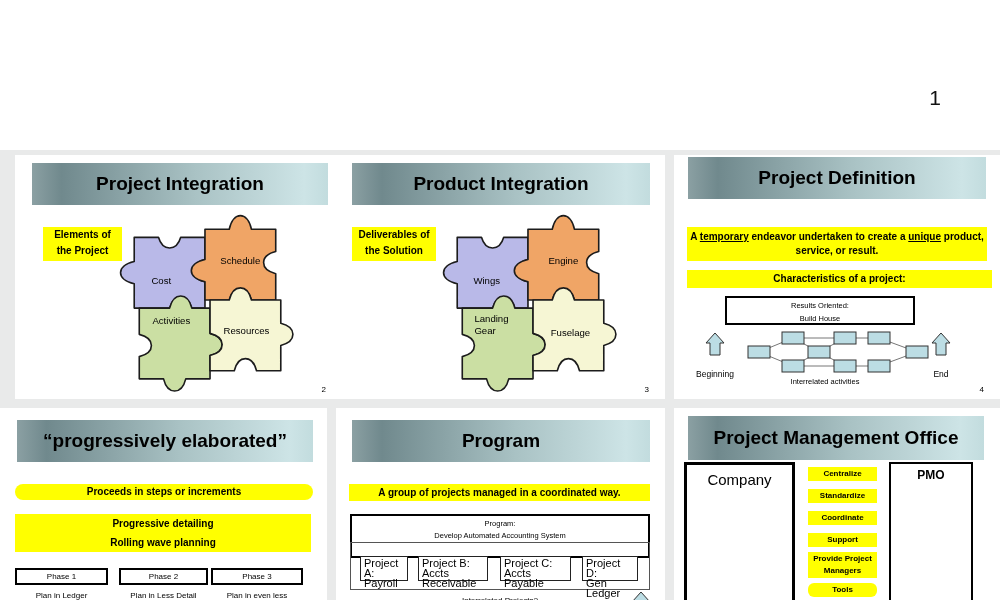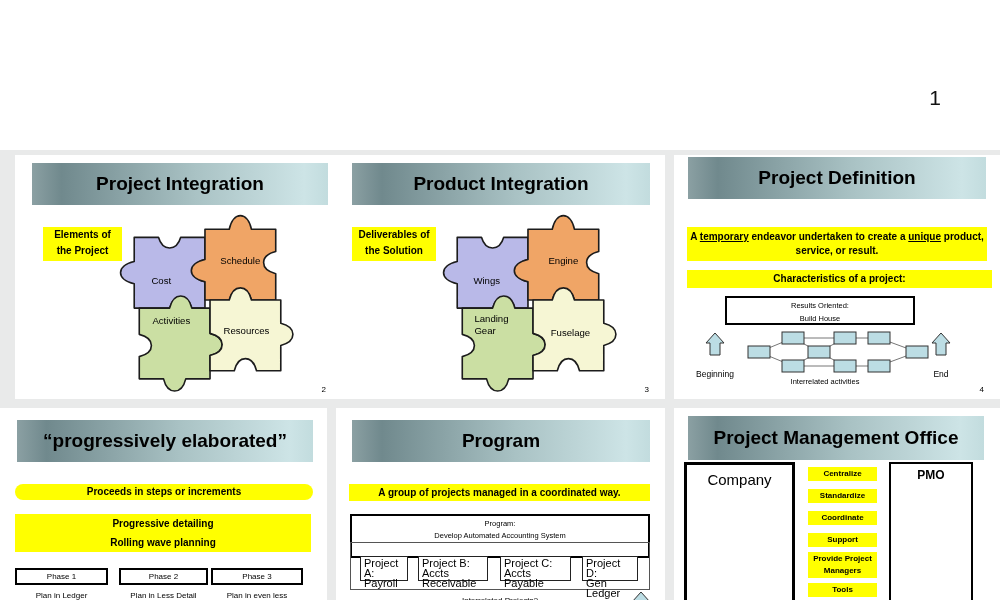--- a/index.html
+++ b/index.html
@@ -191,19 +191,19 @@
       <span>Project Management Office</span>
     </div>
     <div style="position:absolute;left:10px;top:54px;width:111px;height:150px;border:3px solid #000;box-sizing:border-box;background:#fff;text-align:center;">
       <div style="font-size:15px;margin-top:6px;">Company</div>
     </div>
     <div class="fn" style="top:59px;height:14px;line-height:14px;">Centralize</div>
     <div class="fn" style="top:81px;height:14px;line-height:14px;">Standardize</div>
     <div class="fn" style="top:103px;height:14px;line-height:14px;">Coordinate</div>
     <div class="fn" style="top:125px;height:14px;line-height:14px;">Support</div>
     <div class="fn" style="top:144px;height:26px;line-height:12px;padding-top:1px;">Provide Project Managers</div>
-    <div class="fn" style="top:175px;height:14px;line-height:14px;">Tools</div>
+    <div class="fn" style="top:175px;height:14px;line-height:14px;border-radius:6px;">Tools</div>
     <div style="position:absolute;left:215px;top:54px;width:84px;height:150px;border:2px solid #000;box-sizing:border-box;background:#fff;text-align:center;">
       <div style="font-size:12px;font-weight:bold;margin-top:4px;">PMO</div>
     </div>
   </div>
 
 </div>
 
 </body></html>

